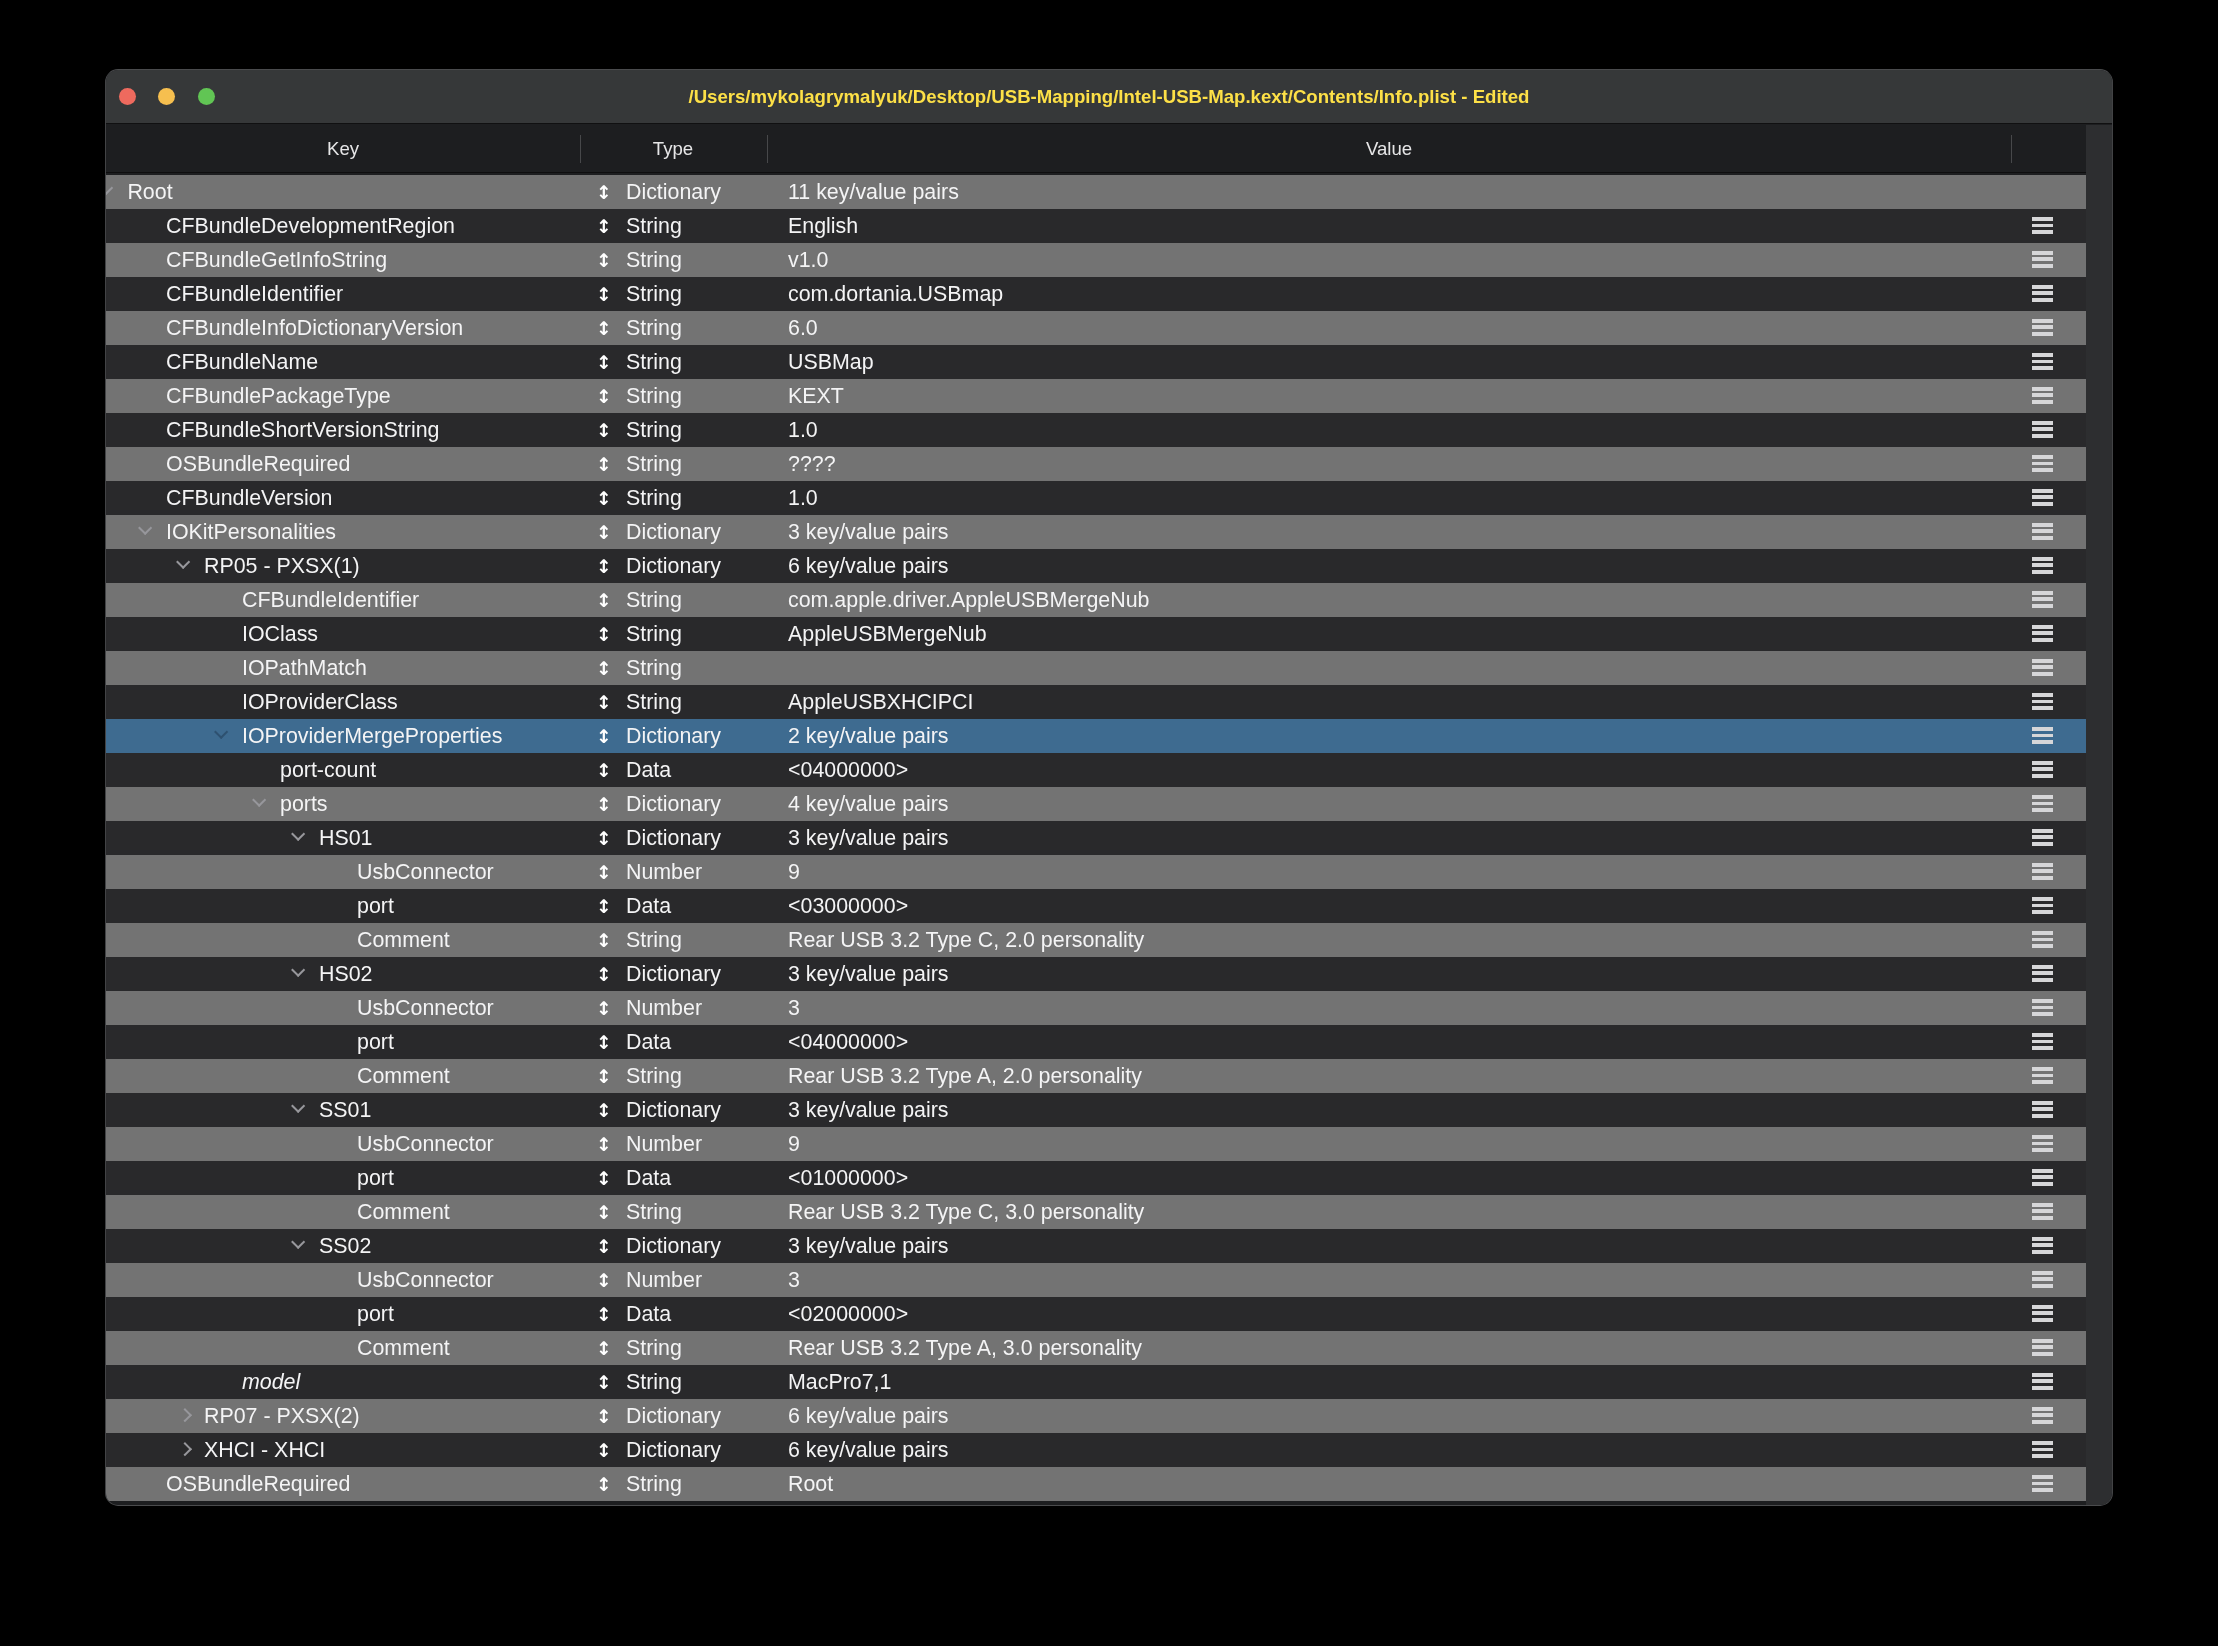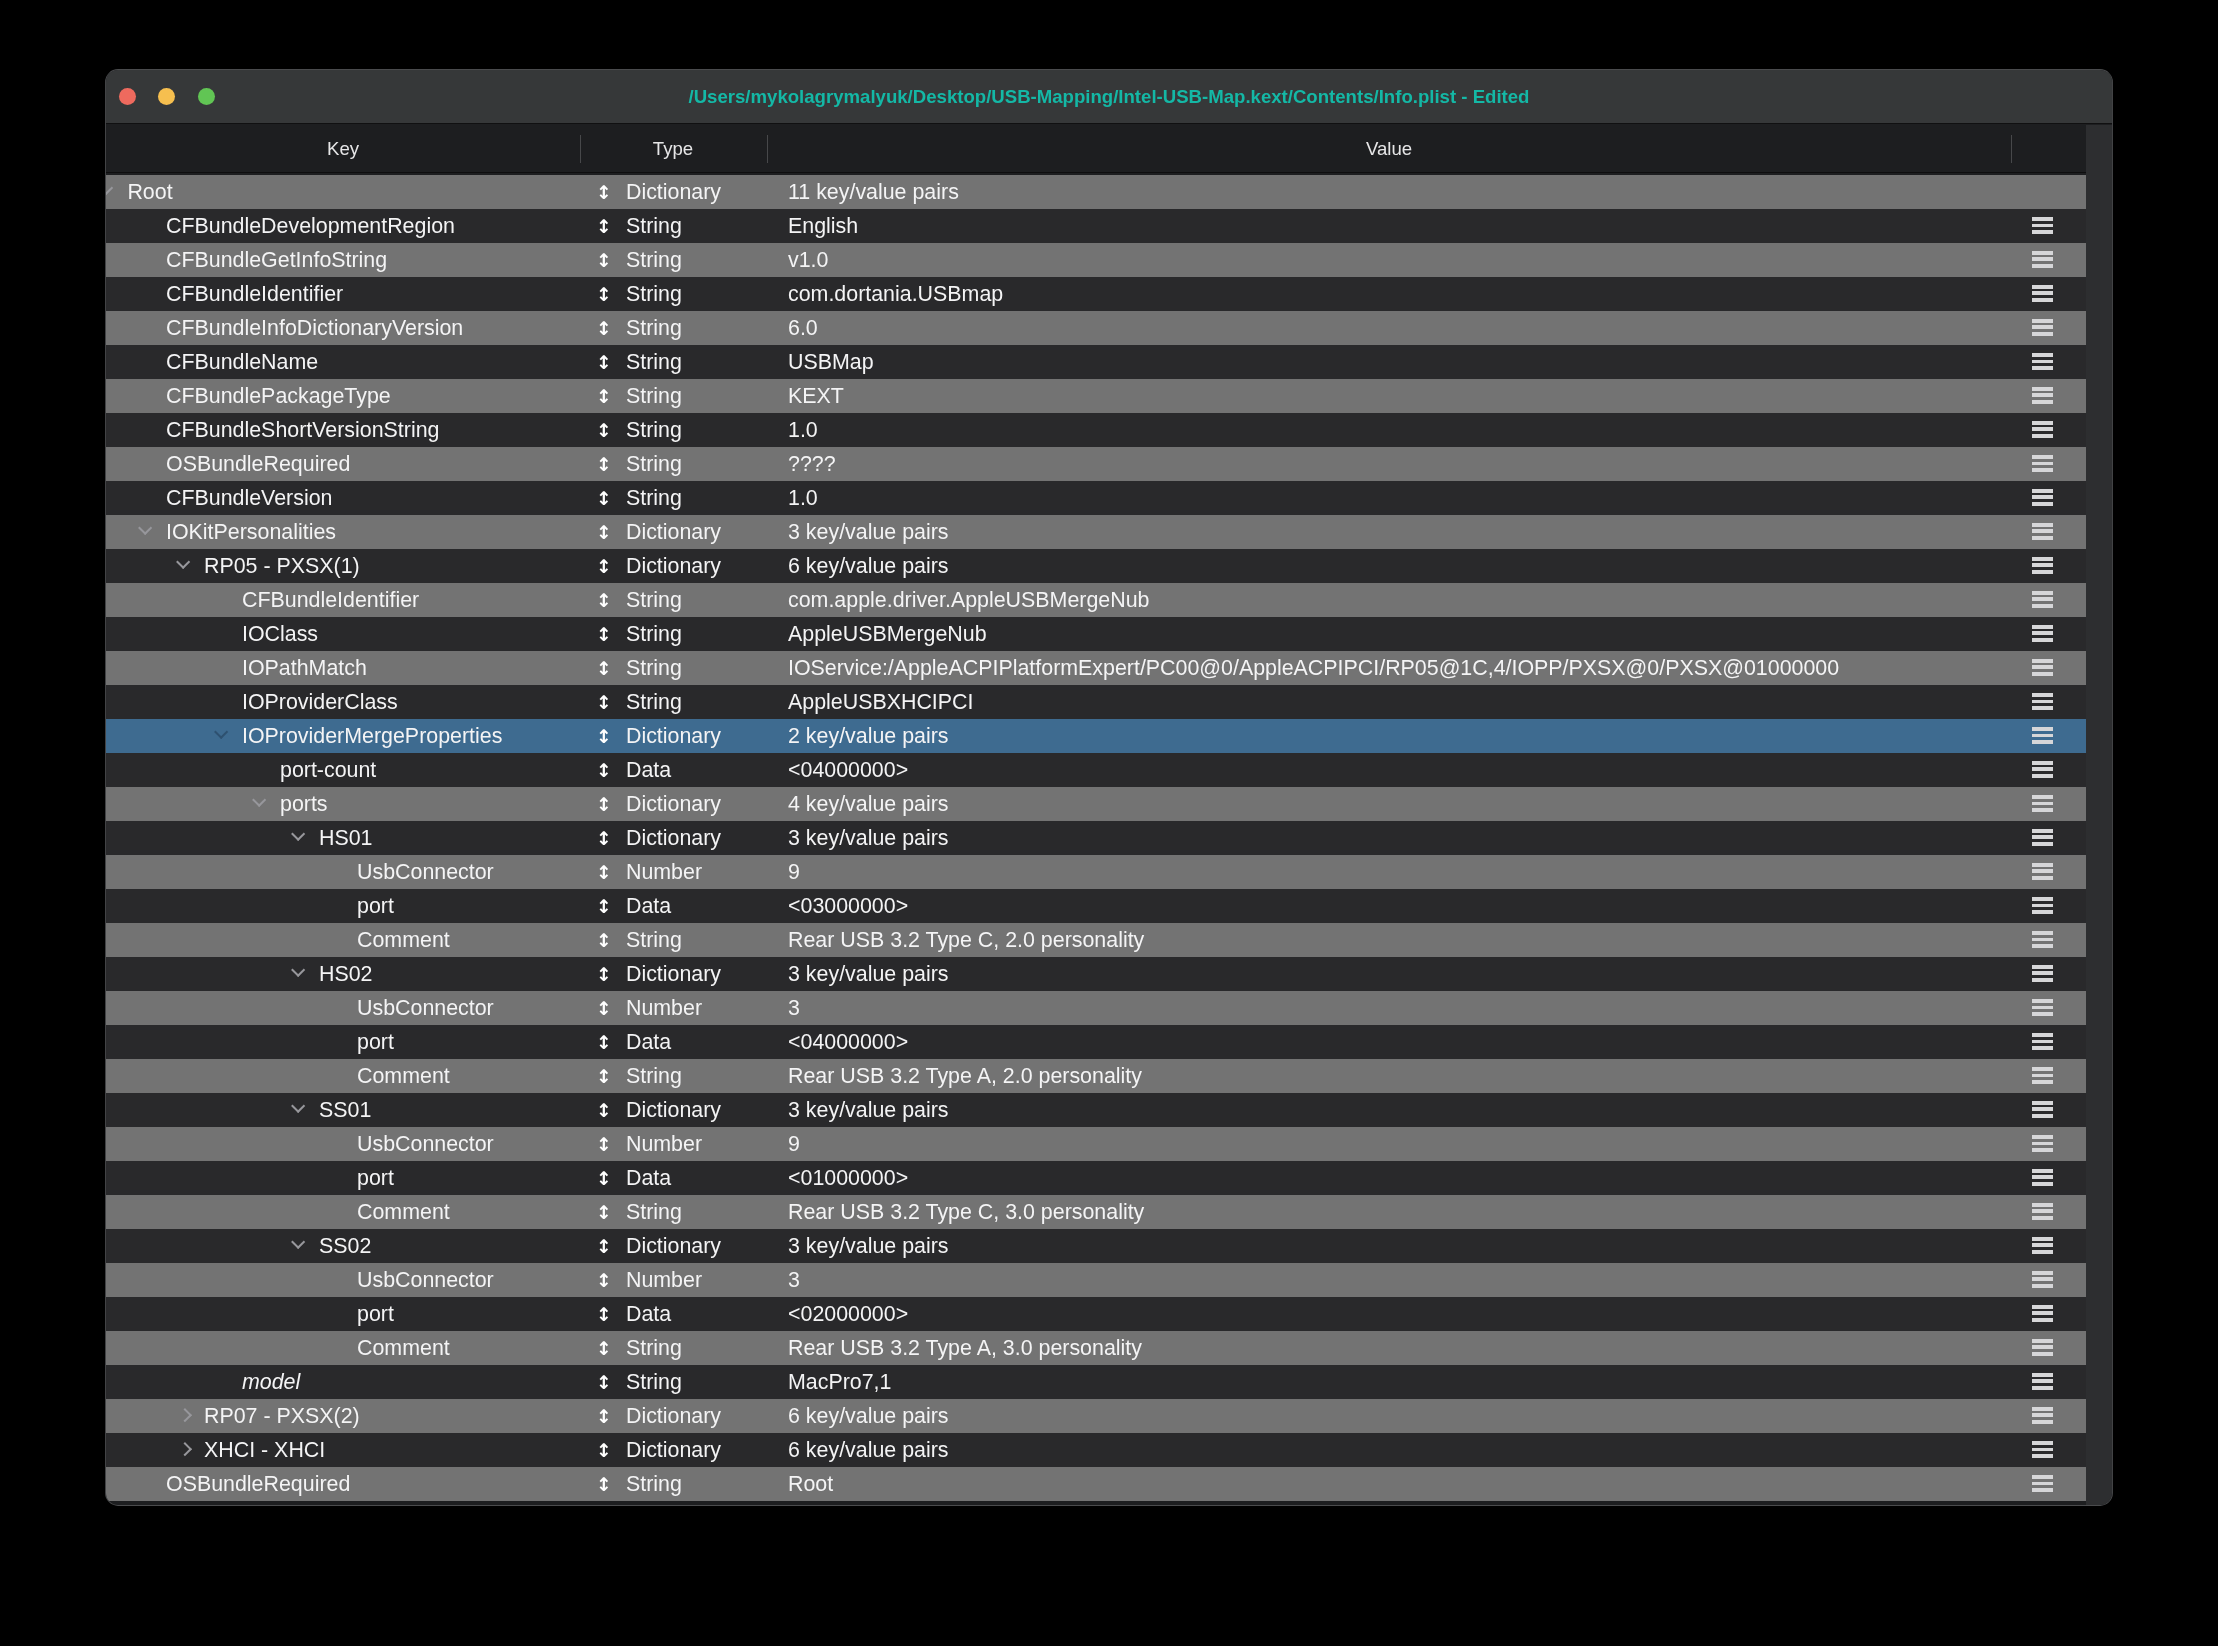--- a/index.html
+++ b/index.html
@@ -11,21 +11,21 @@
           box-shadow:0 0 0 0.9px #4a4b4d,0 28px 65px rgba(0,0,0,.8);}
   
   .titlebar{position:absolute;left:0;top:0;right:0;height:54px;background:#363839;
             border-bottom:0.9px solid #101011;}
   .traffic{position:absolute;left:13px;top:17.7px;display:flex;gap:22.4px;}
   .tl{width:17px;height:17px;border-radius:50%;display:inline-block;}
   .tl.red{background:#ee6a5e;}
   .tl.yellow{background:#f6bf4f;}
   .tl.green{background:#61c554;}
   .title{position:absolute;left:0;right:0;top:0;height:54px;line-height:54px;
-         text-align:center;color:#14b8a6;font-size:18.6px;font-weight:700;
+         text-align:center;color:#fde047;font-size:18.6px;font-weight:700;
          white-space:nowrap;}
   
   .header{position:absolute;left:0;top:55px;width:1980px;height:48px;background:#1d1e20;
           border-bottom:1.9px solid #0e0e0f;}
   .h{position:absolute;top:0;height:48px;line-height:48px;color:#e6e6e7;font-size:18.6px;
      transform:translateX(-50%);white-space:nowrap;}
   .hsep{position:absolute;top:10.3px;width:0.9px;height:28px;background:#47484a;}
   
   .body{position:absolute;left:0;top:105px;width:1980px;}
   .row{position:relative;width:1980px;height:34px;font-size:21.4px;color:#f4f4f5;
@@ -244,21 +244,20 @@
   </div>
         <div class="row base">
     <span class="key" style="left: 136px;">
       
       <span class="ktext">IOPathMatch</span>
     </span>
     <span class="type">
       <span class="updown">↕</span>
       <span class="ttext">String</span>
     </span>
-    <span class="value">IOService:/AppleACPIPlatformExpert/PC00@0/AppleACPIPCI/RP05@1C,4/IOPP/PXSX@0/PXSX@01000000</span>
     <span class="menu"></span>
   </div>
         <div class="row alt">
     <span class="key" style="left: 136px;">
       
       <span class="ktext">IOProviderClass</span>
     </span>
     <span class="type">
       <span class="updown">↕</span>
       <span class="ttext">String</span>

